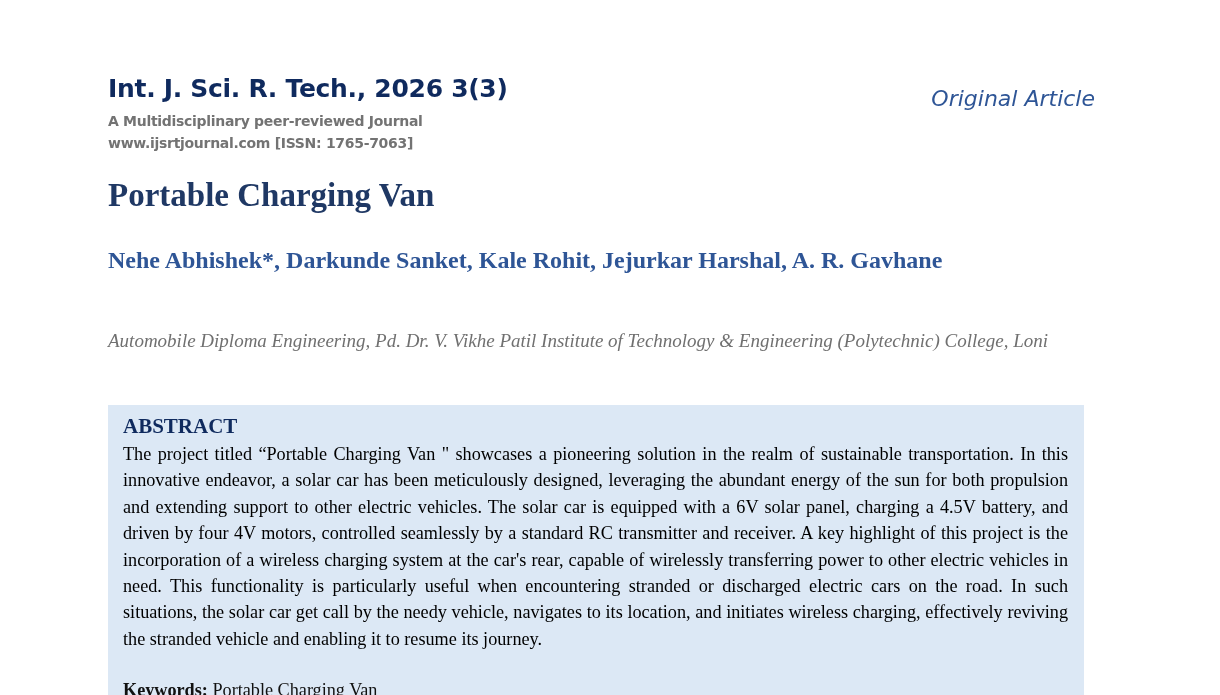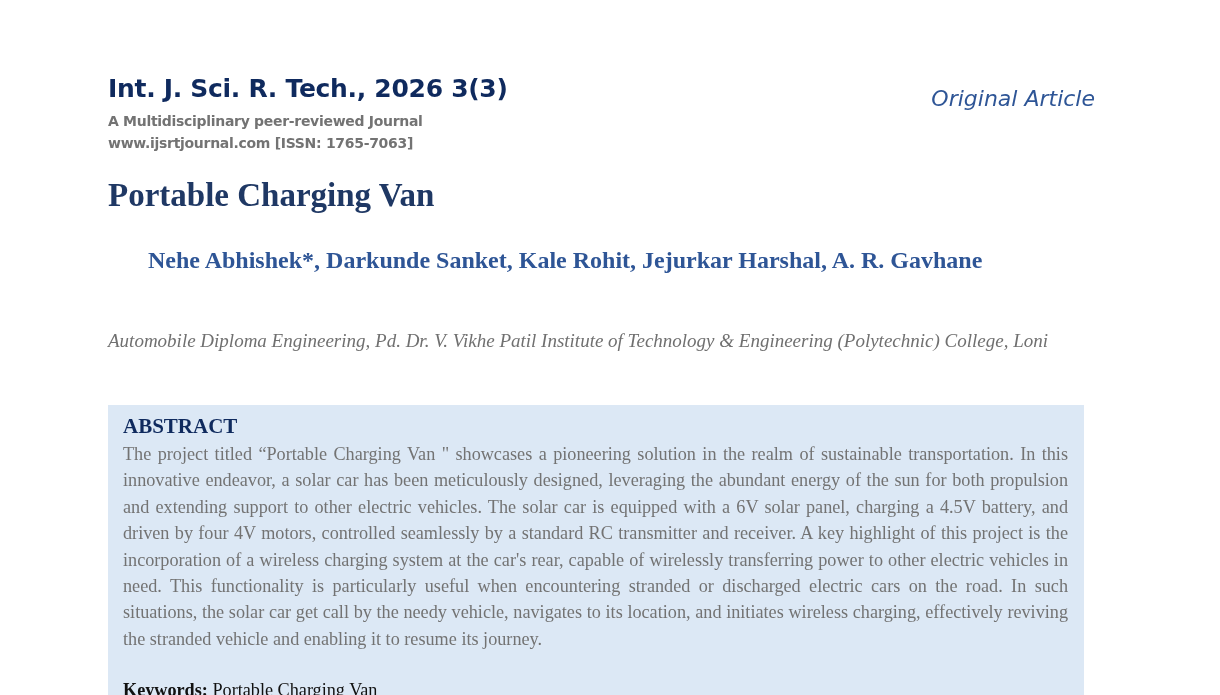--- a/index.html
+++ b/index.html
@@ -26,40 +26,40 @@
       font-size: 22px; color: #2e5596; white-space: nowrap;
     }
     .paper-title {
       position: absolute; left: 108px; top: 177px;
       font-family: "Liberation Serif", serif; font-weight: bold;
       font-size: 33px; color: #1f3864; white-space: nowrap;
     }
     .authors {
       position: absolute; left: 108px; top: 240px; width: 900px;
       font-family: "Liberation Serif", serif; font-weight: bold;
-      font-size: 24px; line-height: 41px; color: #2e5596; margin-left: 40px;
+      font-size: 24px; line-height: 41px; color: #2e5596;
     }
     .affiliation {
       position: absolute; left: 108px; top: 326px; width: 990px;
       font-family: "Liberation Serif", serif; font-style: italic;
       font-size: 19px; line-height: 29px; color: #707070;
     }
     .abstract-box {
       position: absolute; left: 108px; top: 405px;
       width: 976px; height: 300px; background: #dce8f5;
     }
     .abstract-heading {
       position: absolute; left: 15px; top: 9px;
       font-family: "Liberation Serif", serif; font-weight: bold;
       font-size: 21px; color: #0f2a5e;
     }
     .abstract-text {
       position: absolute; left: 15px; top: 36px; width: 945px;
       font-family: "Liberation Serif", serif; font-size: 18.2px;
-      line-height: 26.4px; color: #737373; text-align: justify;
+      line-height: 26.4px; color: #000000; text-align: justify;
     }
     .keywords {
       position: absolute; left: 15px; top: 275px;
       font-family: "Liberation Serif", serif; font-size: 18.2px;
       color: #111; white-space: nowrap;
     }
     .keywords b { font-weight: bold; }
   </style>
 </head>
 <body>

